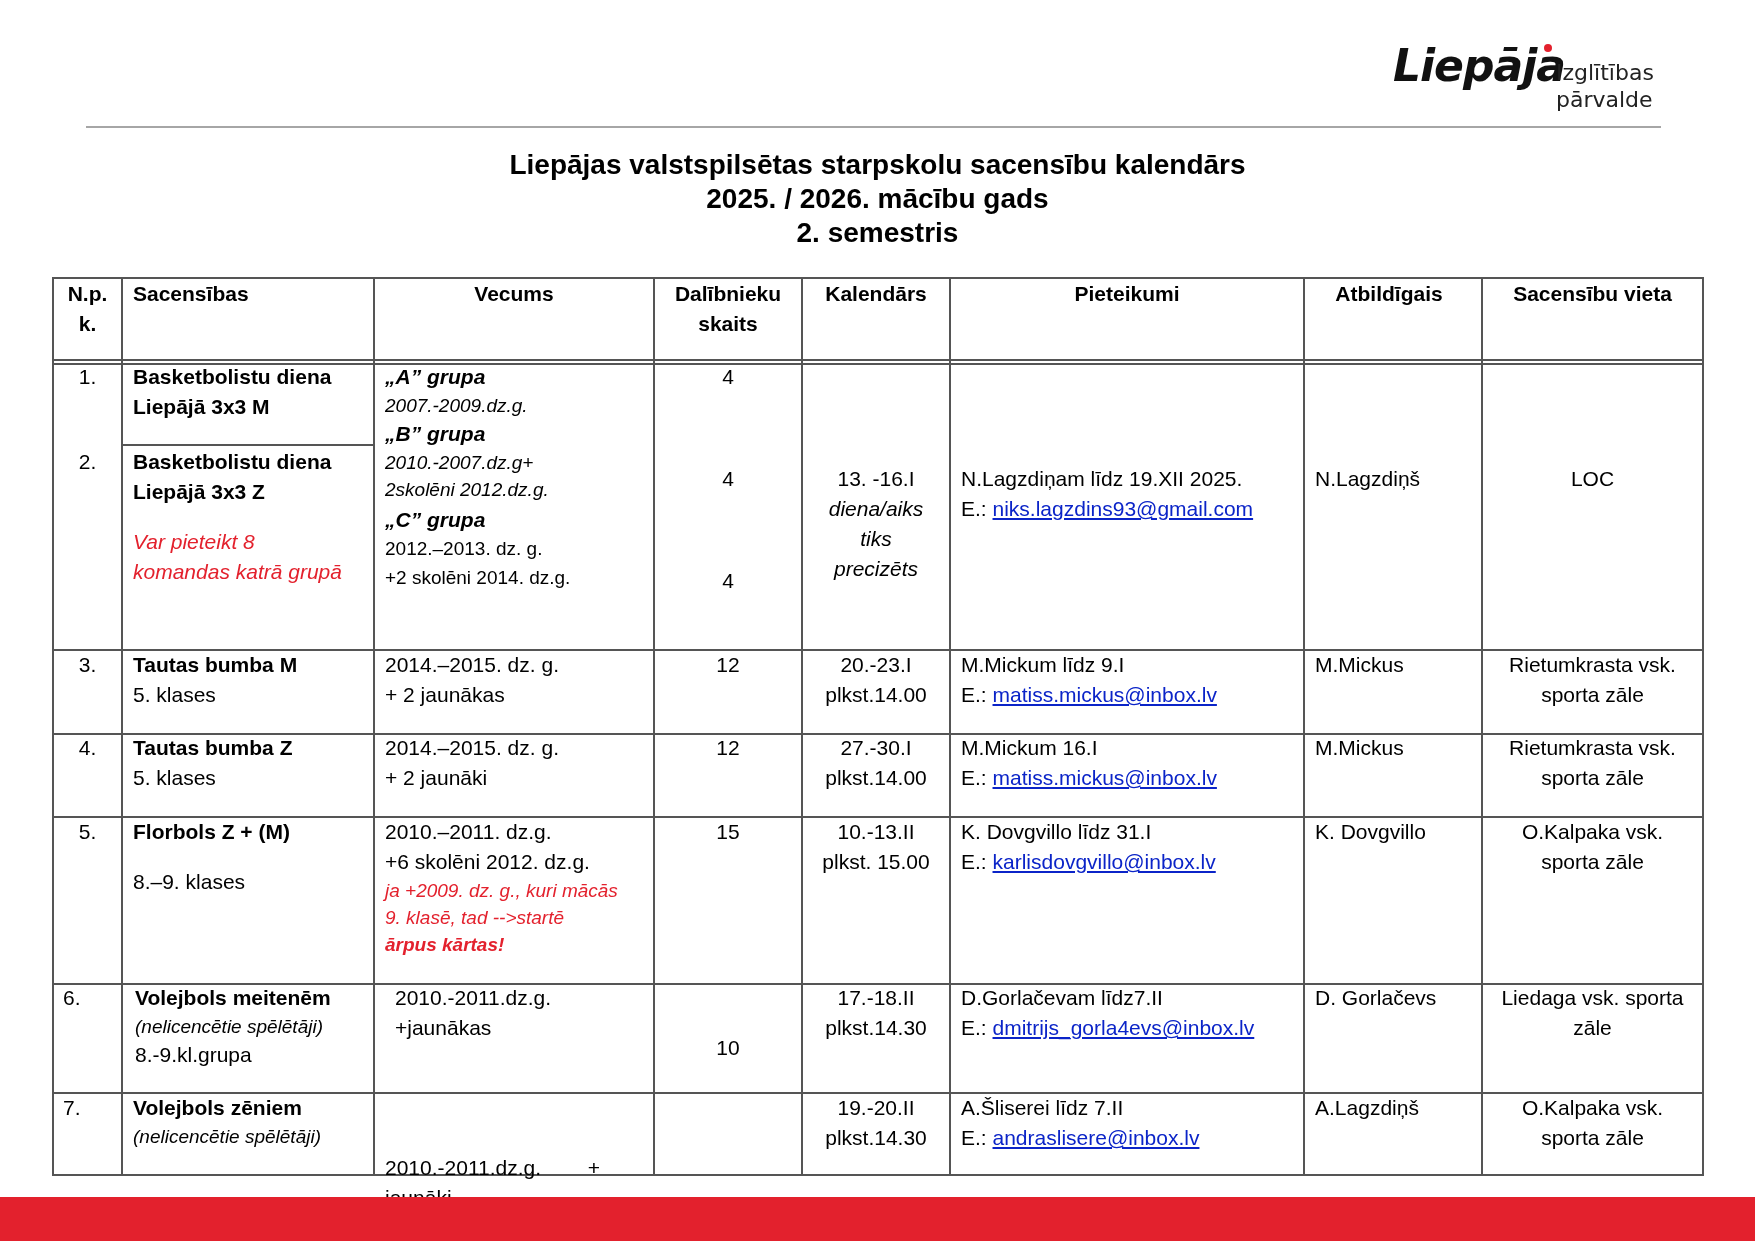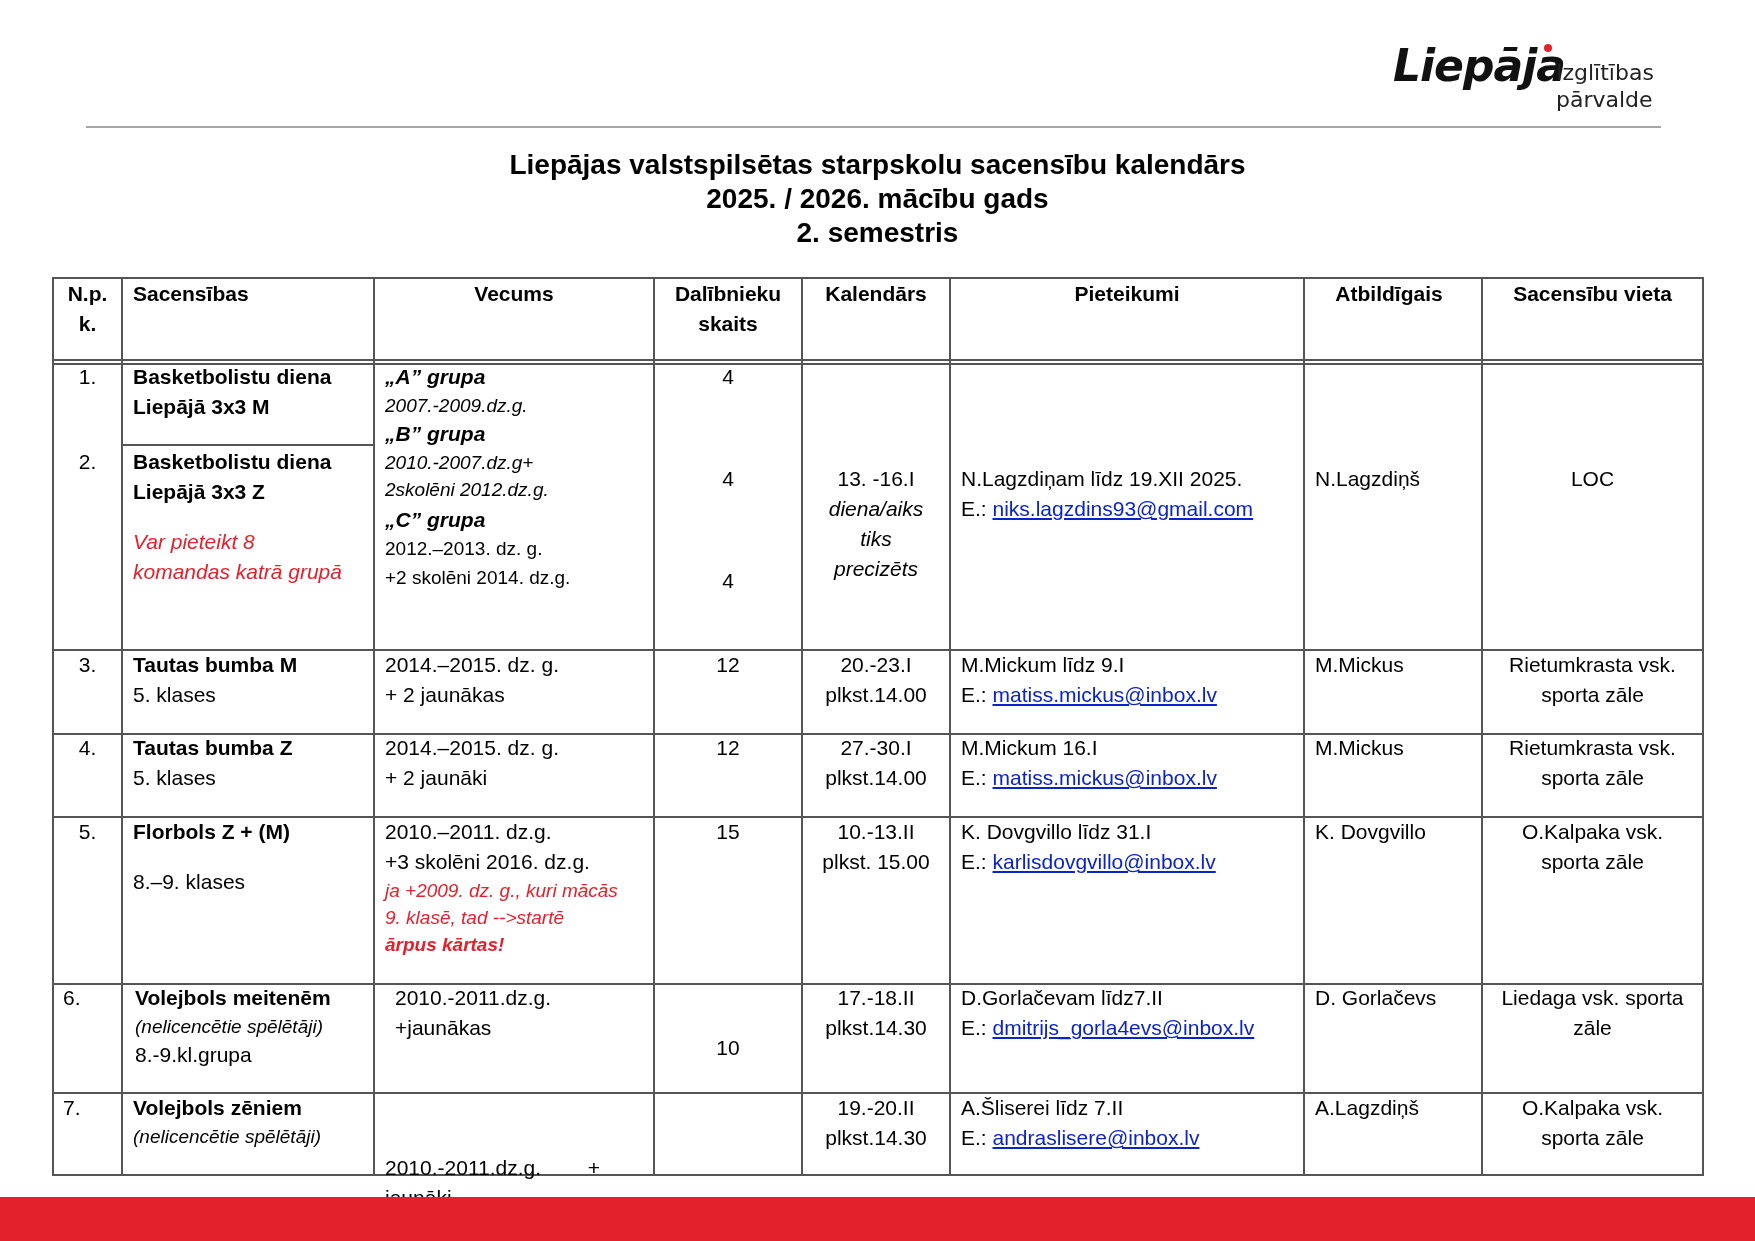--- a/index.html
+++ b/index.html
@@ -174,21 +174,21 @@
     <div>sporta zāle</div>
 </div>
 
 <div class="cell c" style="left:53px;top:817px;width:69px;">5.</div>
 <div class="cell" style="left:123px;top:817px;width:250px;">
   <div class="b">Florbols  Z + (M)</div>
   <div style="margin-top:20px;">8.–9. klases</div>
 </div>
 <div class="cell" style="left:375px;top:817px;width:278px;">
   <div>2010.–2011. dz.g.</div>
-    <div>+3 skolēni 2016. dz.g.</div>
+    <div>+6 skolēni 2012. dz.g.</div>
   <div class="i red sm">ja +2009. dz. g., kuri mācās</div>
   <div class="i red sm">9. klasē, tad --&gt;startē</div>
   <div class="i red sm b">ārpus kārtas!</div>
 </div>
 <div class="cell c" style="left:655px;top:817px;width:146px;">15</div>
 <div class="cell c" style="left:803px;top:817px;width:146px;padding:0;">
   <div>10.-13.II</div>
     <div>plkst. 15.00</div>
 </div>
 <div class="cell" style="left:951px;top:817px;width:352px;">

